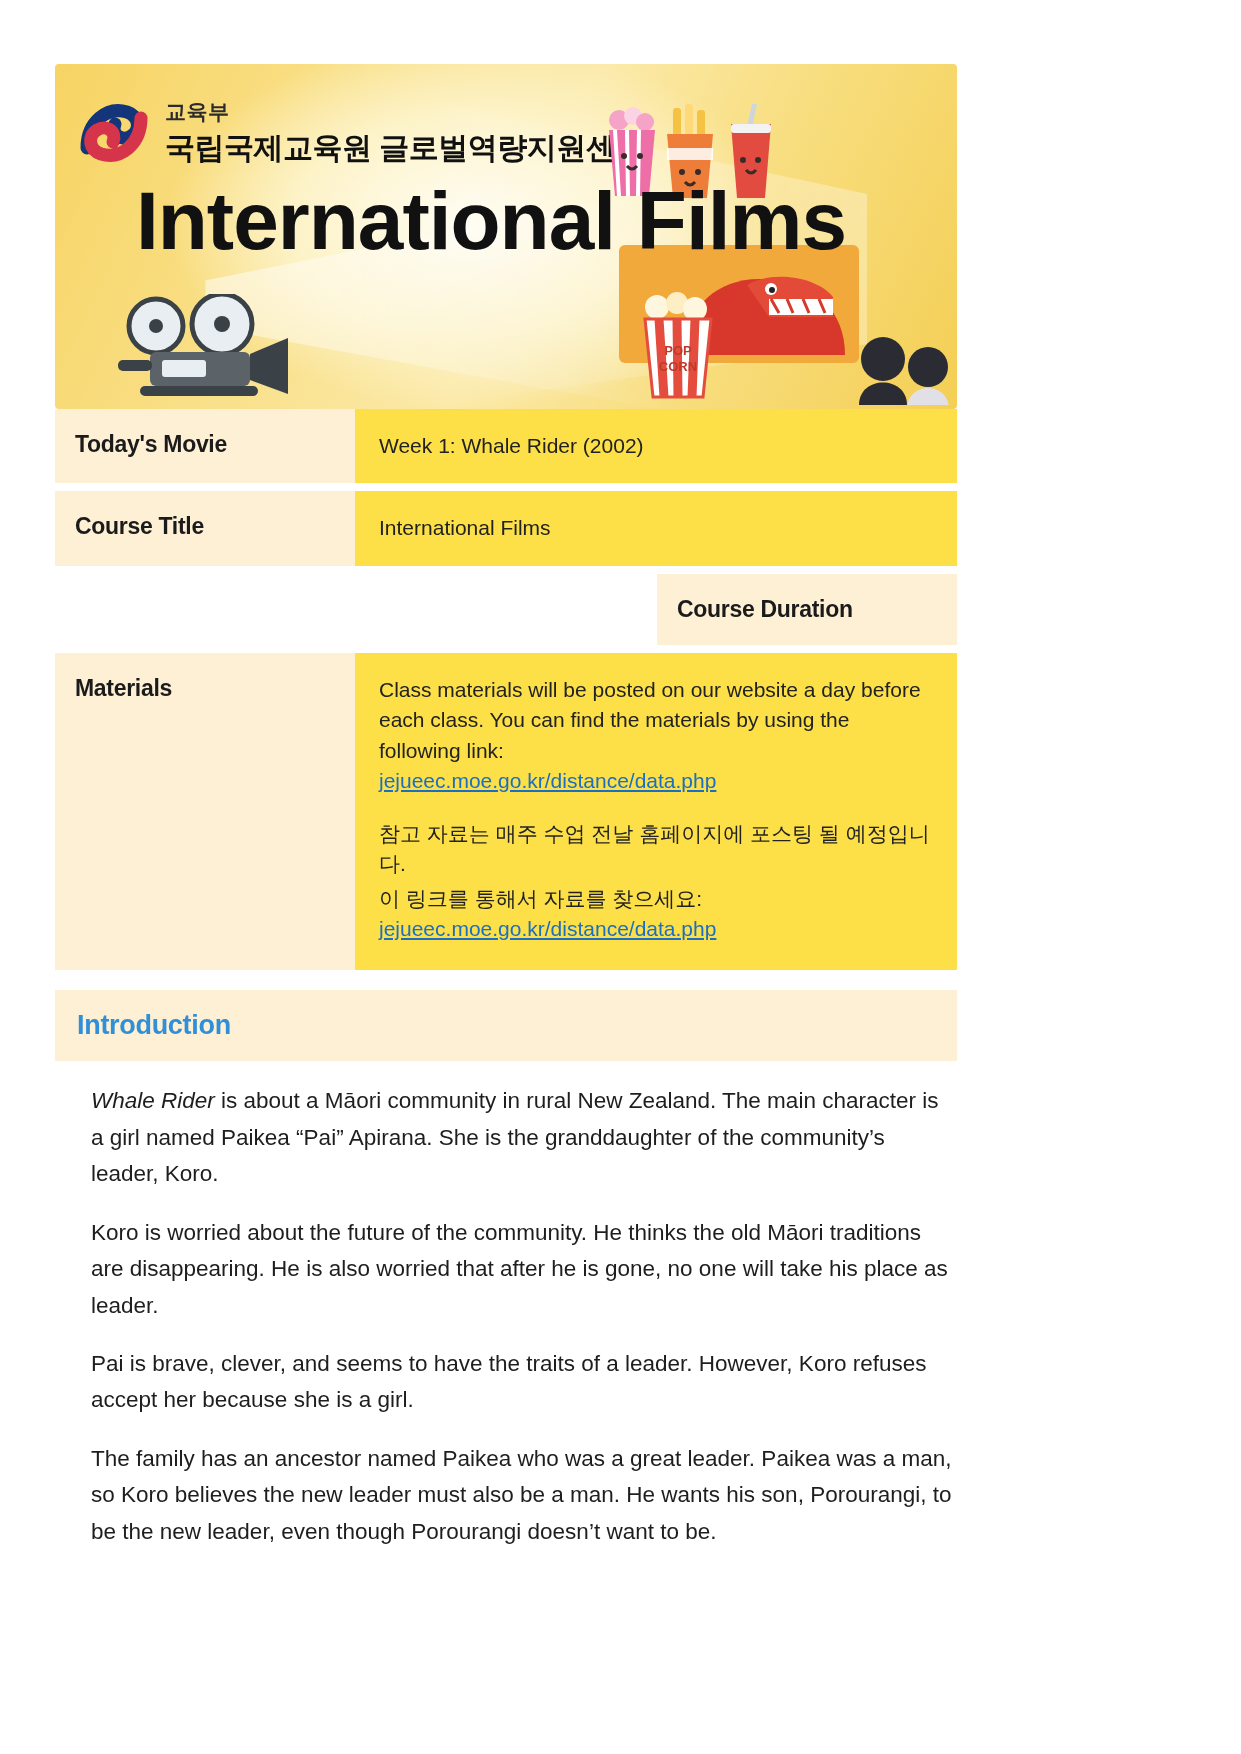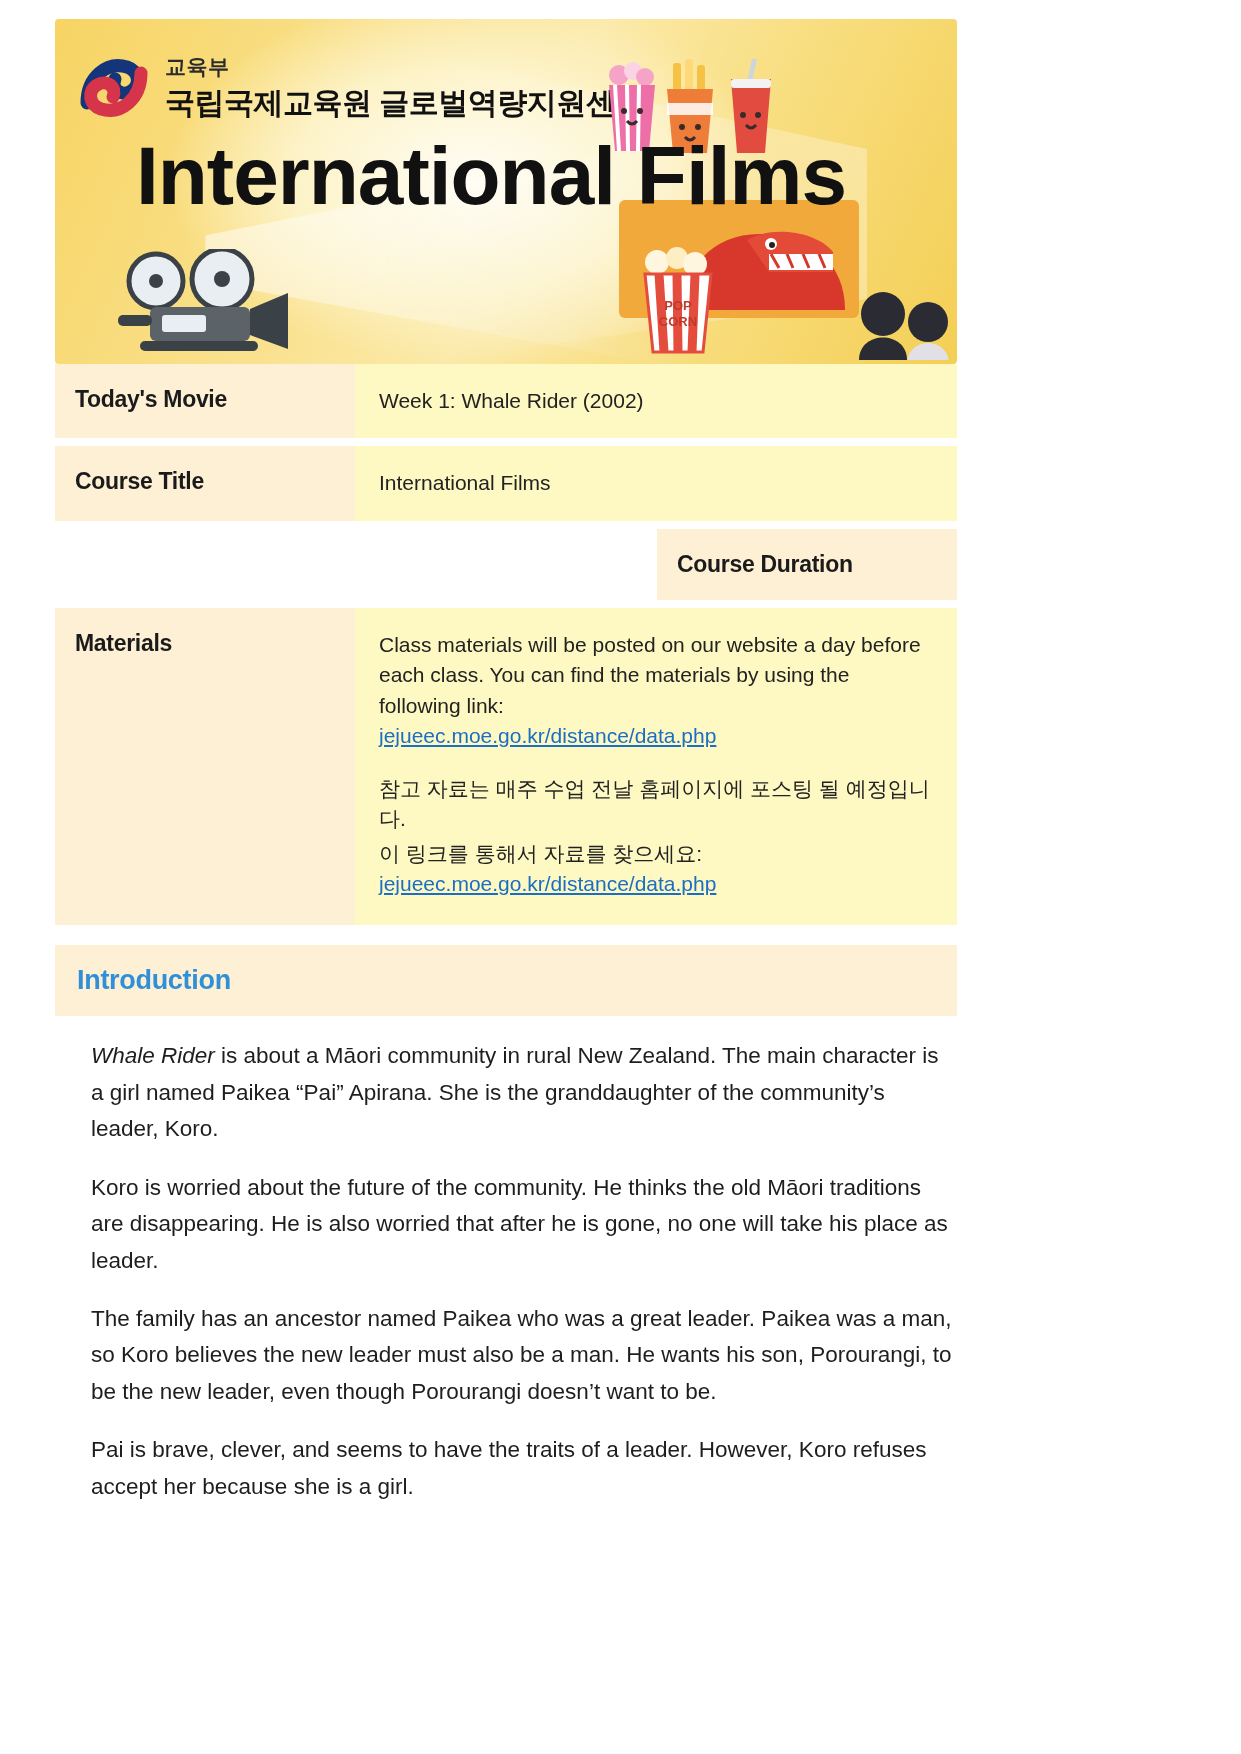--- a/index.html
+++ b/index.html
@@ -10,21 +10,21 @@
   body {
     width: 1241px;
     min-height: 1754px;
     font-family: "Liberation Sans", sans-serif;
     color: #1a1a1a;
   }
   .page {
     width: 1012px;
     min-height: 1754px;
     box-sizing: border-box;
-    padding: 19px 55px 30px 55px;
+    padding: 64px 55px 30px 55px;
     background: #ffffff;
   }
 
   
   .banner {
     position: relative;
     height: 345px;
     border-radius: 4px;
     overflow: hidden;
     background:
@@ -104,21 +104,21 @@
     background: #fdf0d5;
     padding: 22px 20px;
     box-sizing: border-box;
     font-size: 23px;
     font-weight: 700;
     color: #1b1b1b;
     letter-spacing: -0.3px;
   }
   .info-value {
     flex: 1;
-    background: #fef9c3;
+    background: #fde047;
     padding: 22px 24px;
     box-sizing: border-box;
     font-size: 21px;
     color: #222;
     line-height: 1.45;
   }
   .info-value ul {
     margin: 0;
     padding-left: 26px;
   }
@@ -294,17 +294,17 @@
       </div>
     </div>
 
   </div>
 
   <div class="section-head">Introduction</div>
 
   <div class="body-text">
     <p><em>Whale Rider</em><span> is about a Māori community in rural New Zealand. The main character is a girl named Paikea “Pai” Apirana. She is the granddaughter of the community’s leader, Koro.</span></p>
     <p>Koro is worried about the future of the community. He thinks the old  Māori traditions are disappearing. He is also worried that after he is gone, no one will take his place as leader.</p>
+    <p>Pai is brave, clever, and seems to have the traits of a leader. However, Koro refuses accept her because she is a girl.</p>
     <p>The family has an ancestor named Paikea who was a great leader. Paikea was a man, so Koro believes the new leader must also be a man. He wants his son, Porourangi, to be the new leader, even though Porourangi doesn’t want to be.</p>
-    <p>Pai is brave, clever, and seems to have the traits of a leader. However, Koro refuses accept her because she is a girl.</p>
   </div>
 
 </div>
 
 </body></html>

